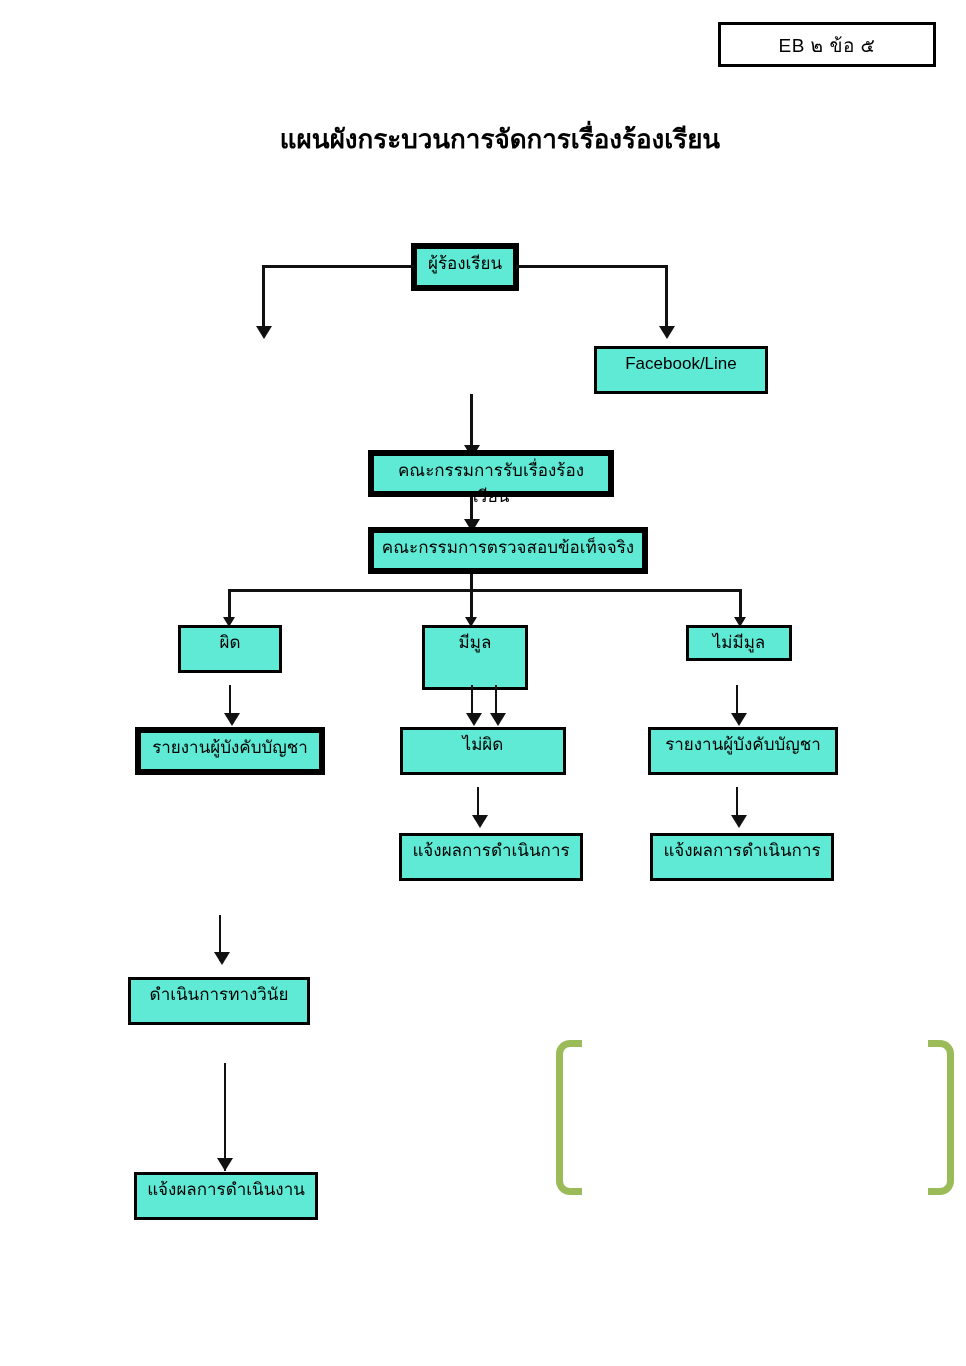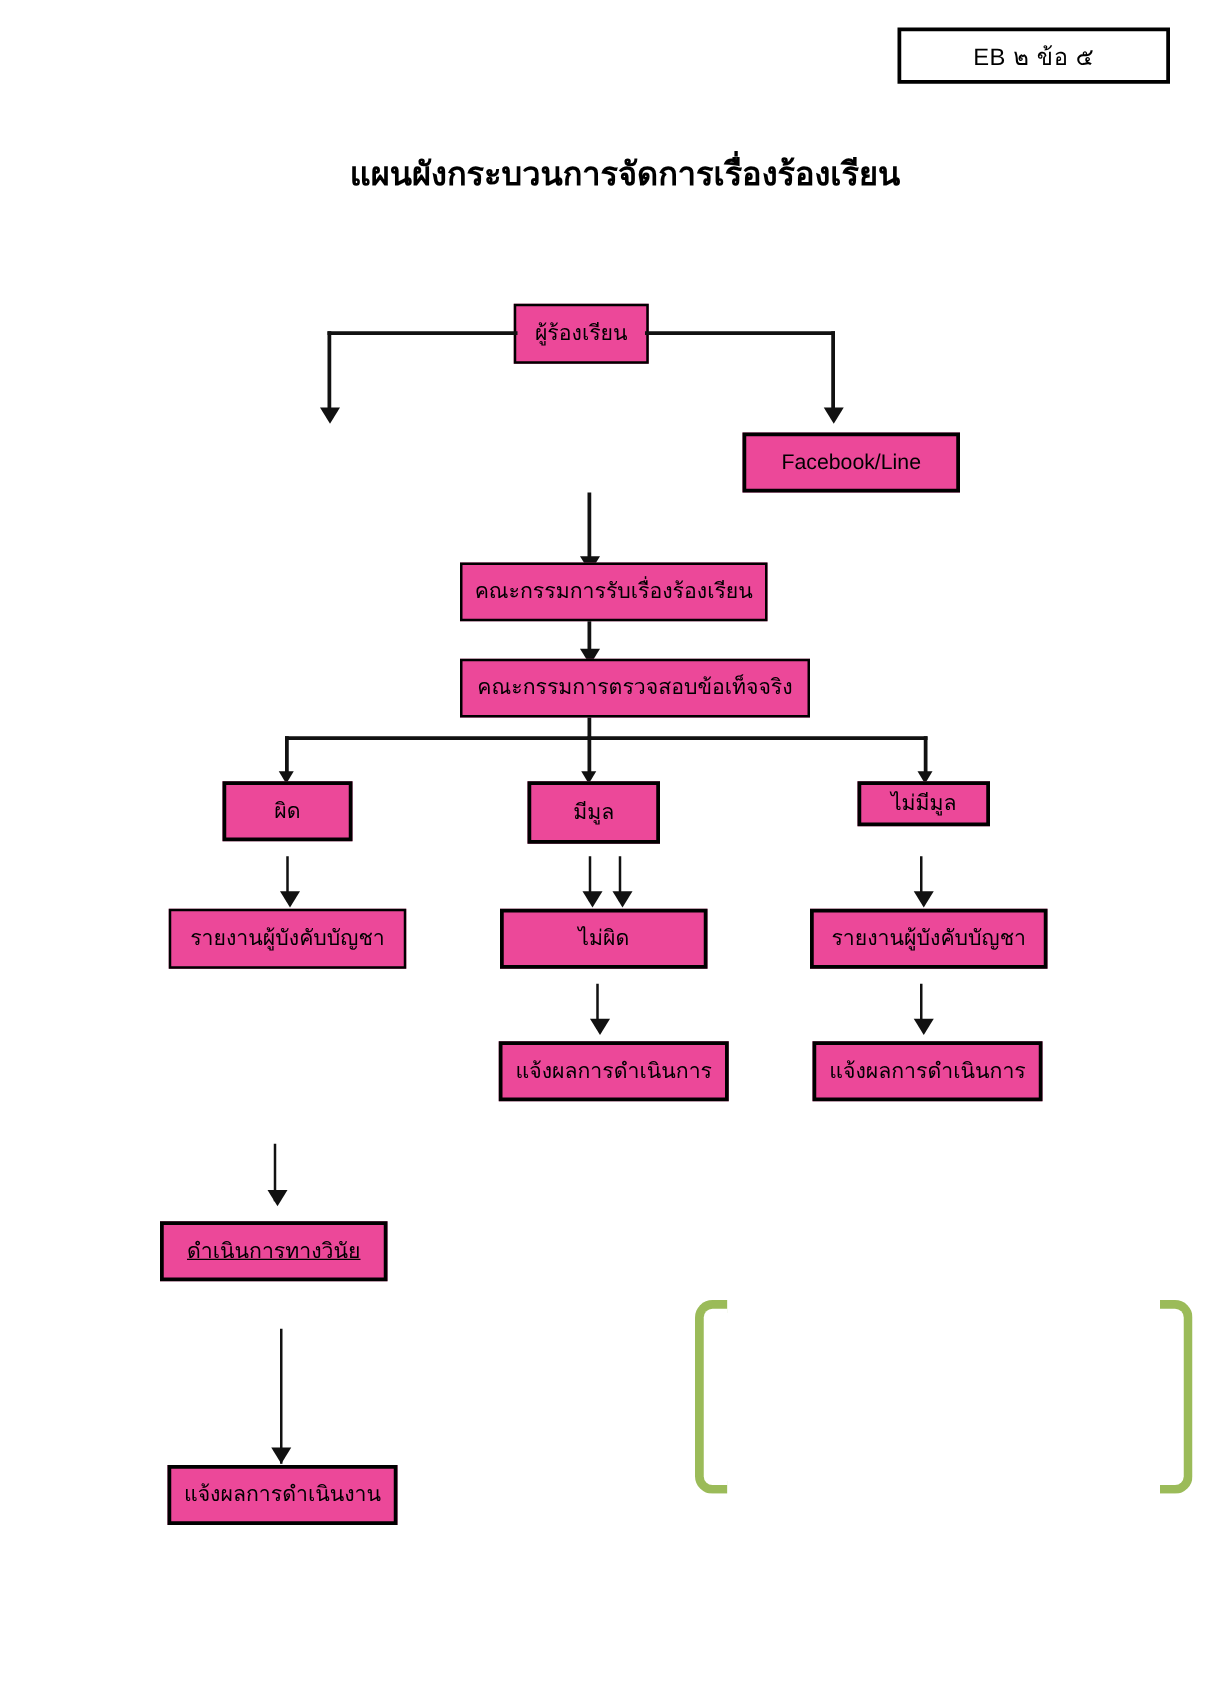--- a/index.html
+++ b/index.html
@@ -44,26 +44,26 @@
     text-align: center;
     font-size: 26px;
     font-weight: bold;
     padding-left: 17px;
   }
 
   
   .node {
     position: absolute;
     box-sizing: border-box;
-    border: 2px solid #000000;
-    background: #ec4899;
+    border: 6px solid #000000;
+    background: #5eead4;
     display: flex;
     flex-direction: column;
     align-items: center;
-    justify-content: center;
+    justify-content: flex-start;
     text-align: center;
     font-size: 17px;
     line-height: 1.55;
     padding: 2px 6px;
   }
   .node.thick { border-width: 3px; }
   .node .line2 { display: block; }
   .node .small {
     font-size: 13px;
     letter-spacing: 0.3px;
@@ -180,21 +180,21 @@
   <div class="arrowhead small" style="left:223px; top:617px;"></div>
   <div class="vline" style="left:470px; top:589px; height:32px;"></div>
   <div class="arrowhead small" style="left:465px; top:617px;"></div>
   <div class="vline" style="left:739px; top:589px; height:32px;"></div>
   <div class="arrowhead small" style="left:734px; top:617px;"></div>
 
   <div class="node thick" style="left:178px; top:625px; width:104px; height:48px;">
     <span>ผิด</span>
   </div>
 
-  <div class="node thick" style="left:422px; top:625px; width:106px; height:50px;">
+  <div class="node thick" style="left:422px; top:625px; width:106px; height:65px;">
     <span>มีมูล</span>
   </div>
 
   <div class="node thick" style="left:686px; top:625px; width:106px; height:36px;">
     <span>ไม่มีมูล</span>
   </div>
 
   <div class="vline thin" style="left:229px; top:685px; height:36px;"></div>
   <div class="arrowhead" style="left:224px; top:713px;"></div>
 
@@ -229,21 +229,21 @@
     <span>แจ้งผลการดำเนินการ</span>
   </div>
 
   <div class="node thick" style="left:650px; top:833px; width:184px; height:48px;">
     <span>แจ้งผลการดำเนินการ</span>
   </div>
 
   <div class="vline thin" style="left:219px; top:915px; height:46px;"></div>
   <div class="arrowhead" style="left:214px; top:952px;"></div>
 
-  <div class="node thick" style="left:128px; top:977px; width:182px; height:48px;text-decoration:underline;">
+  <div class="node thick" style="left:128px; top:977px; width:182px; height:48px;">
     <span>ดำเนินการทางวินัย</span>
   </div>
 
   <div class="vline thin" style="left:224px; top:1063px; height:108px; width:2px;"></div>
   <div class="arrowhead" style="left:217px; top:1158px;"></div>
 
   <div class="node thick" style="left:134px; top:1172px; width:184px; height:48px;">
     <span>แจ้งผลการดำเนินงาน</span>
   </div>
 

